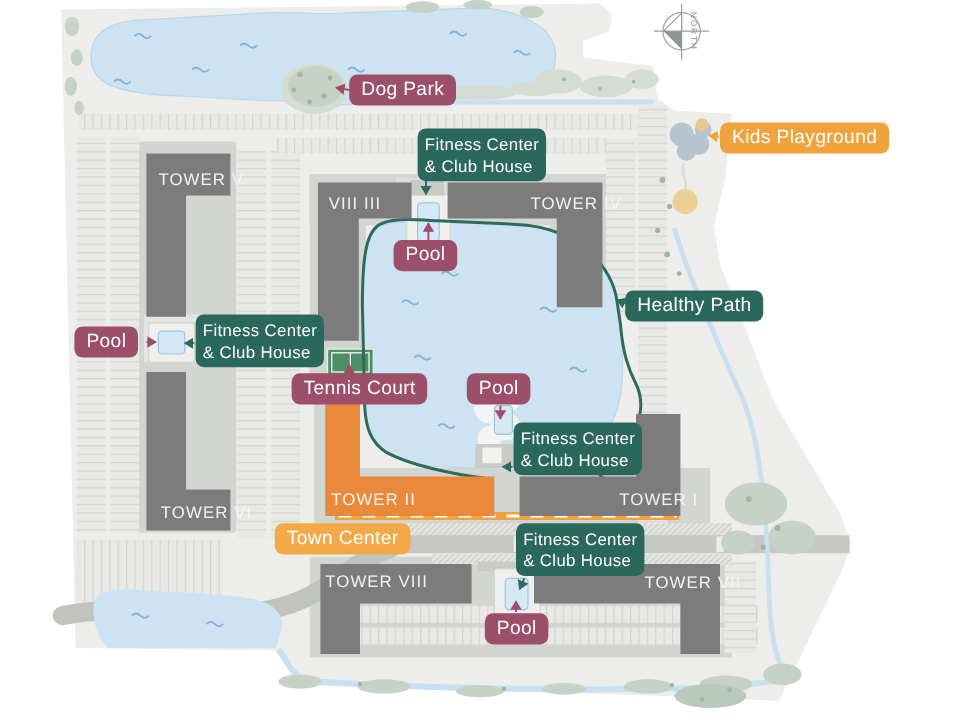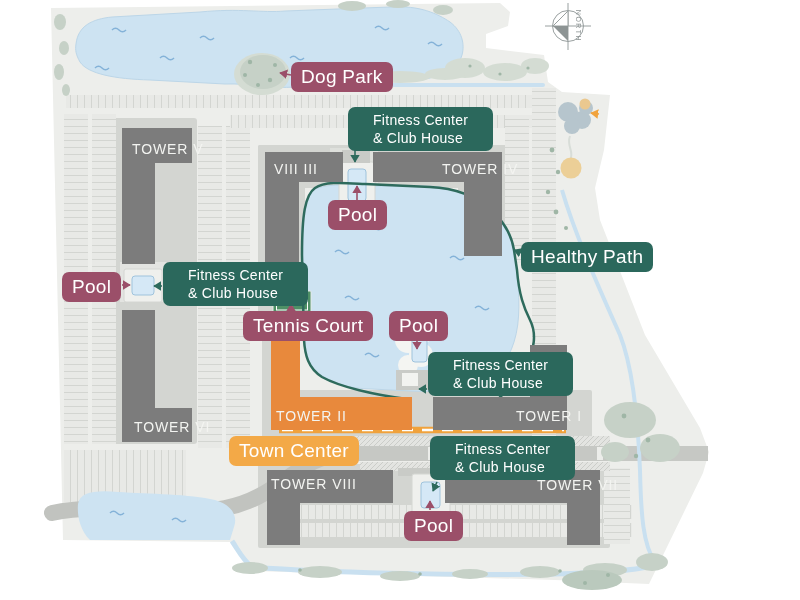--- a/index.html
+++ b/index.html
@@ -1,21 +1,21 @@
 <!DOCTYPE html>
 <html><head>
 <meta charset="utf-8">
 <style>
   html,body{margin:0;padding:0;background:#ffffff;}
   #stage{position:relative;width:800px;height:600px;background:#ffffff;overflow:hidden;
          font-family:"Liberation Sans", sans-serif;}
   #map-svg{position:absolute;left:0;top:0;}
-  .badge{position:absolute;color:#fff;border-radius:7px;padding:3px 10px;font-size:19px;
+  .badge{position:absolute;color:#fff;border-radius:7px;padding:3px 10px;font-size:16px;
          letter-spacing:.3px;white-space:nowrap;line-height:1.25;z-index:5;}
-  .badge.two{font-size:14px;line-height:1.3;padding:4px 25px;}
+  .badge.two{font-size:14px;line-height:1.3;padding:4px 6px;}
   .bl{display:block;}
   .purple{background:#9B4F69;}
   .teal{background:#2B685C;}
   .orange{background:#F0A23C;}
   .orange-light{background:#F3A947;text-align:right;}
   .tower{position:absolute;color:#F3F4F1;font-size:14px;letter-spacing:.9px;
          white-space:nowrap;z-index:4;}
 </style>
 </head>
 <body>
@@ -266,20 +266,21 @@
 <div class="tower" style="left:132px;top:141px">TOWER V</div>
 <div class="tower" style="left:274px;top:161px">VIII III</div>
 <div class="tower" style="left:442px;top:161px">TOWER IV</div>
 <div class="tower" style="left:134px;top:419px">TOWER VI</div>
 <div class="tower" style="left:276px;top:408px">TOWER II</div>
 <div class="tower" style="left:516px;top:408px">TOWER I</div>
 <div class="tower" style="left:271px;top:476px">TOWER VIII</div>
 <div class="tower" style="left:537px;top:477px">TOWER VII</div>
 
 <div class="badge purple" style="left:291px;top:62px">Dog Park</div>
+<div class="badge orange" style="left:600px;top:102px">Kids Playground</div>
 
 <div class="badge teal two" style="left:348px;top:107px">
   <span class="bl">Fitness Center</span>
   <span class="bl">&amp; Club House</span>
 </div>
 
 <div class="badge purple" style="left:328px;top:200px">Pool</div>
 <div class="badge purple" style="left:62px;top:272px">Pool</div>
 
 <div class="badge teal two" style="left:163px;top:262px">

